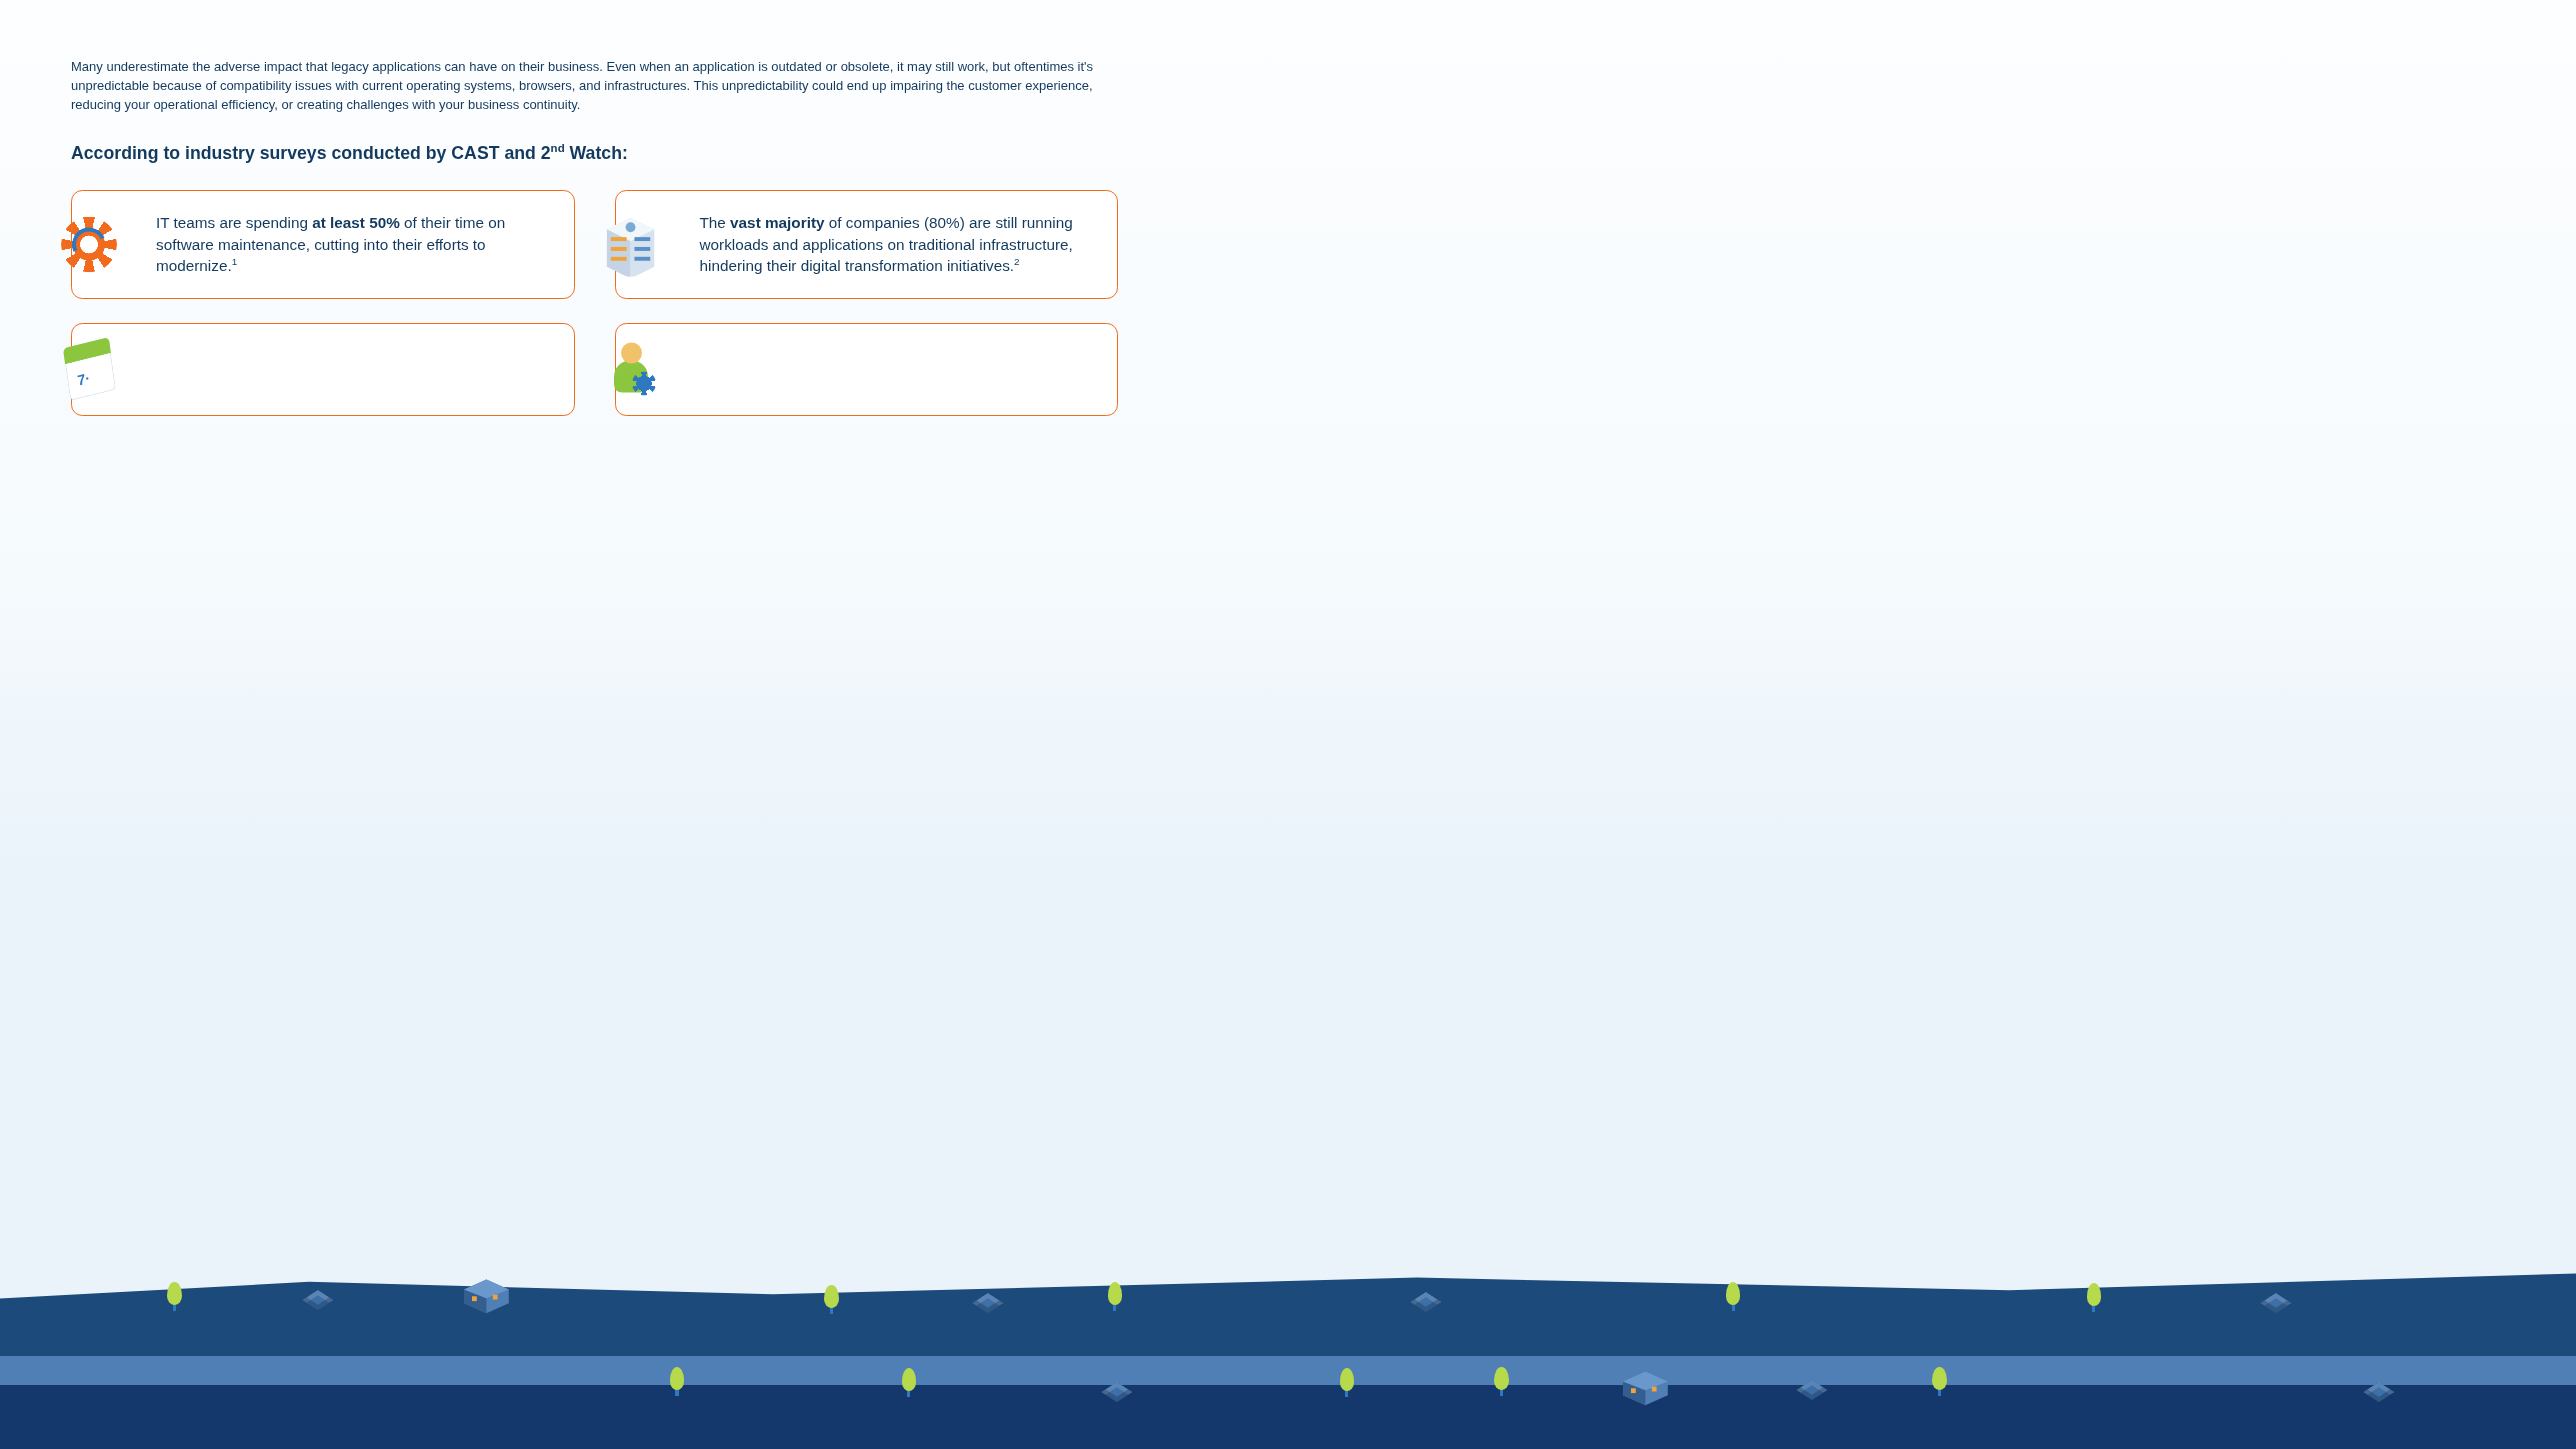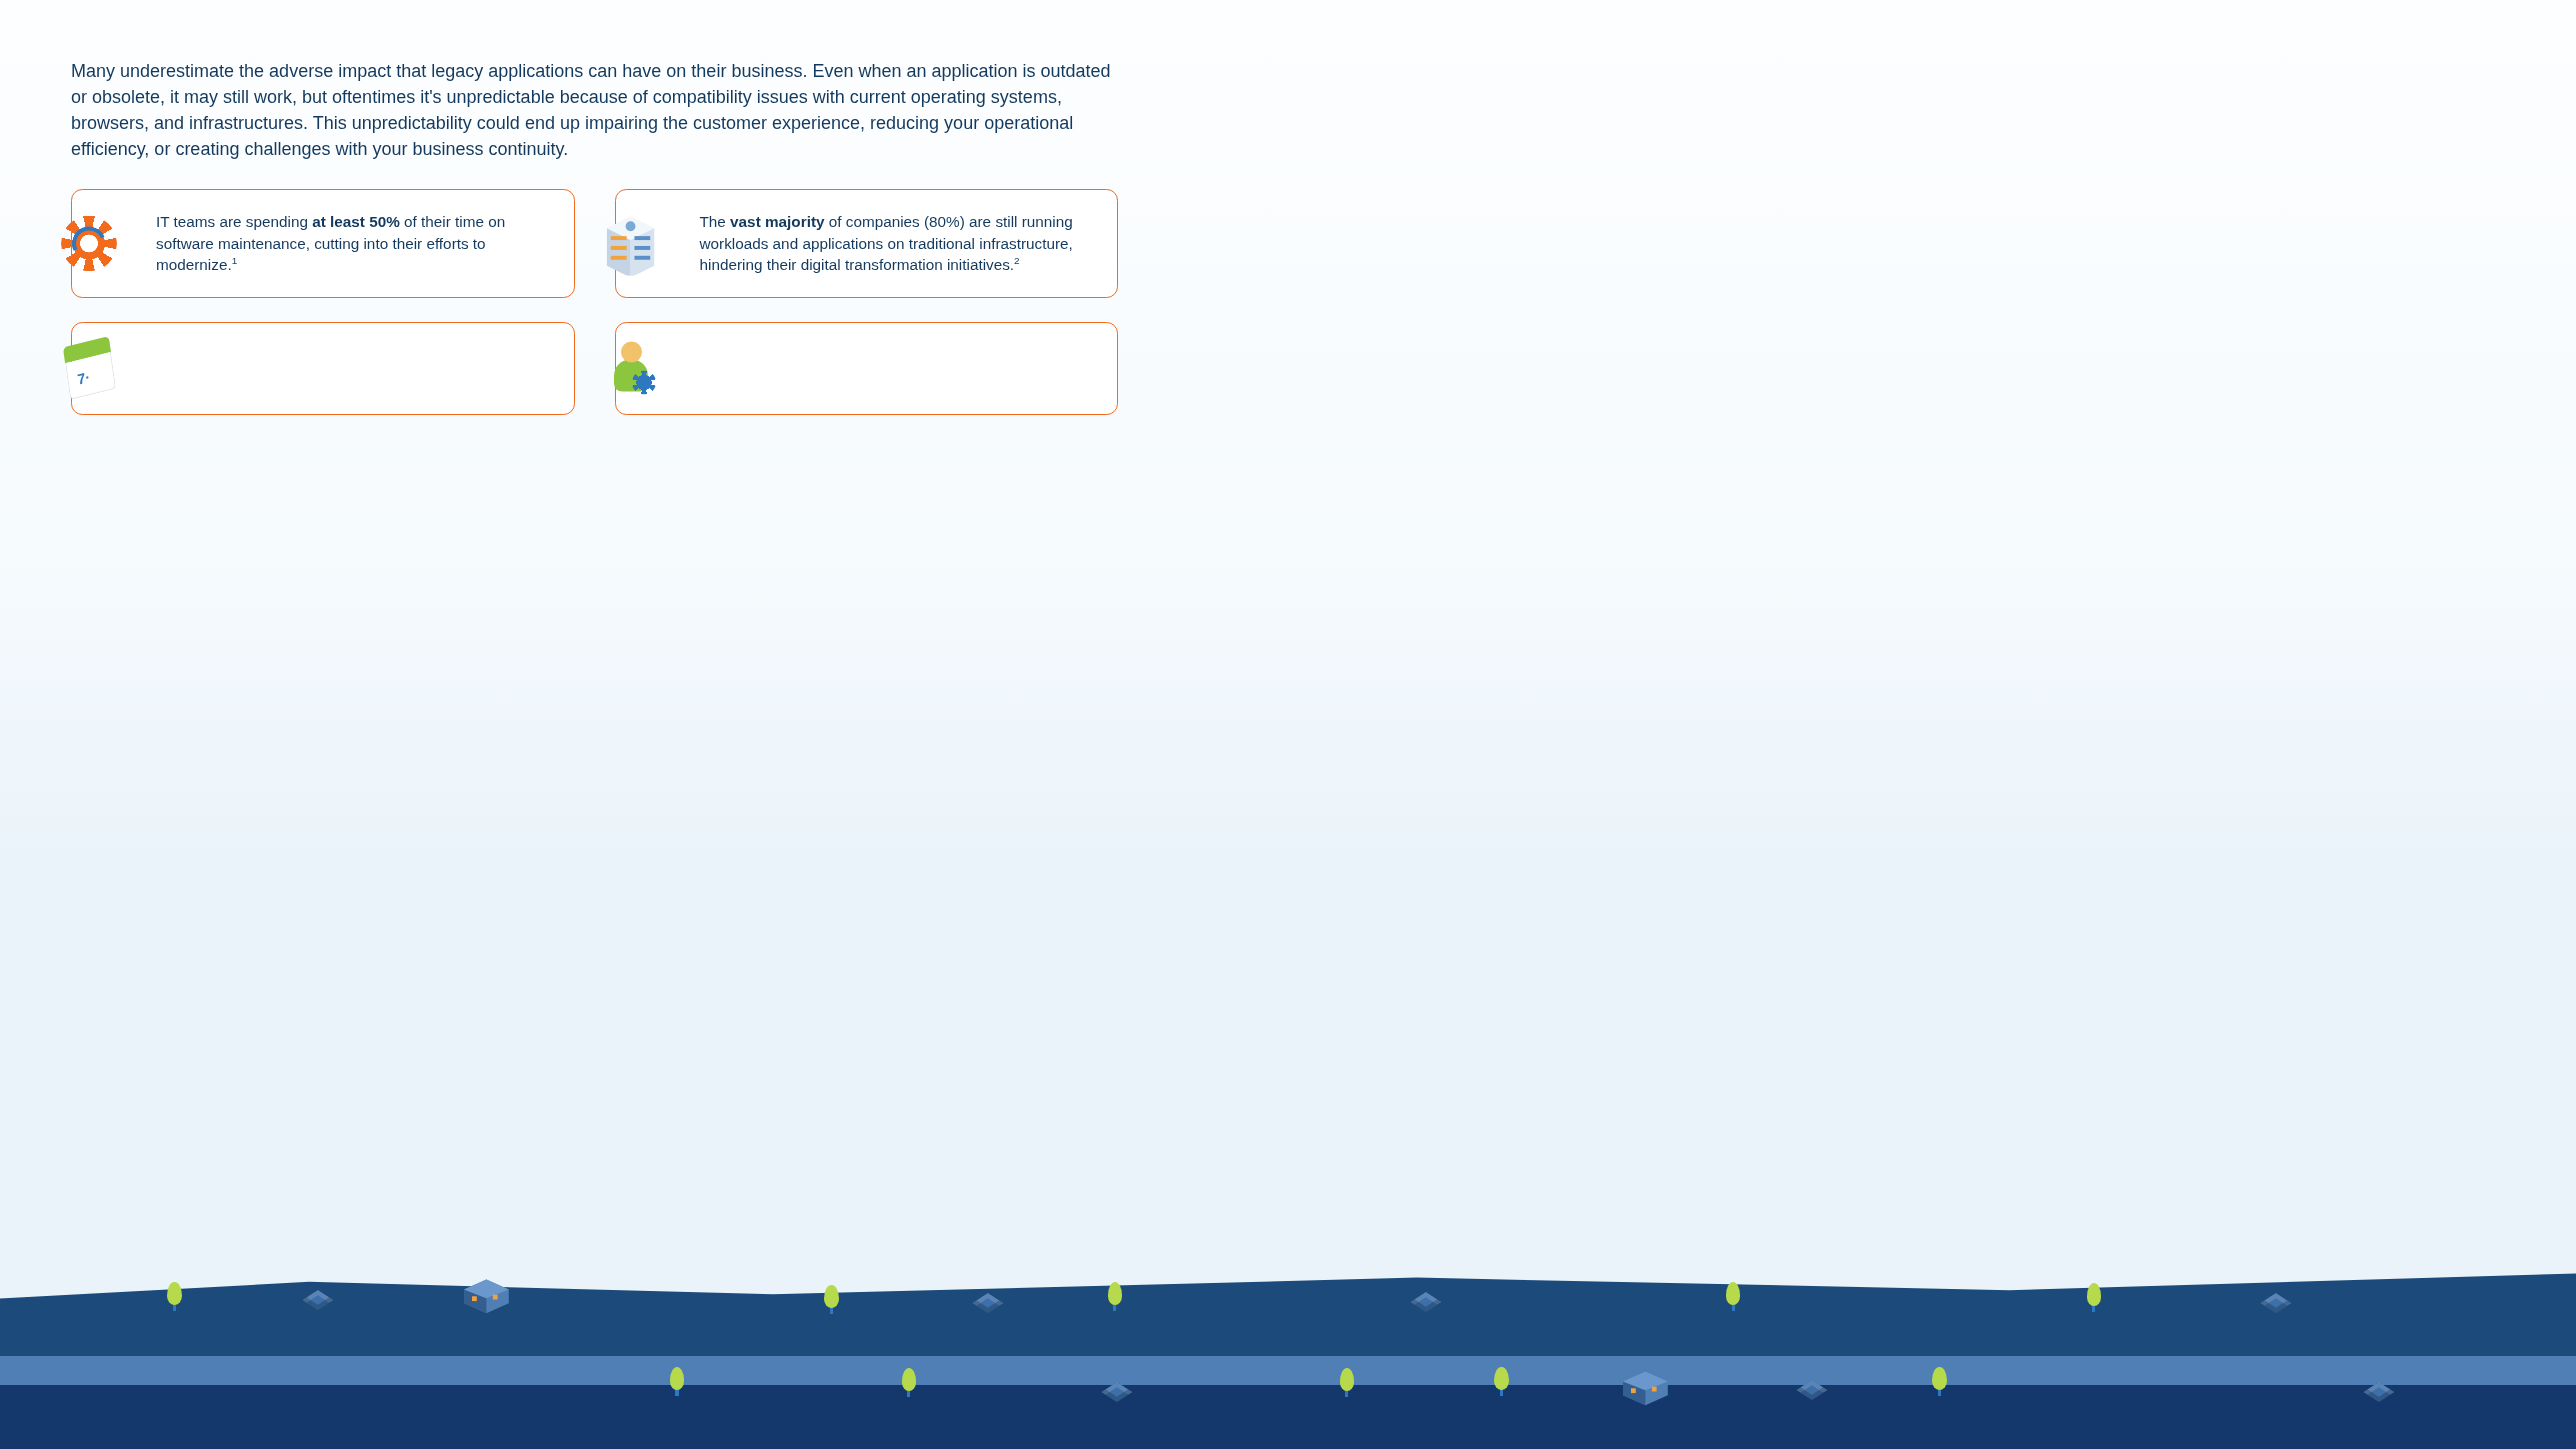--- a/index.html
+++ b/index.html
@@ -22,21 +22,21 @@
   h1.title {
     font-size: 27px;
     font-weight: 800;
     letter-spacing: -0.4px;
     color: #133a5e;
     margin-bottom: 17.7px;
   }
   h1.title .accent { color: #7fbf3f; }
 
   p.lead {
-    font-size: 18px;
+    font-size: 13px;
     line-height: 1.45;
     color: #133a5e;
     max-width: 1047px;
     margin-bottom: 27px;
   }
 
   h2.subhead {
     font-size: 17.7px;
     font-weight: 700;
     color: #133a5e;
@@ -157,20 +157,23 @@
   .h1{left:18%; bottom:135px}.h2{left:63%; bottom:43px}
 </style>
 </head>
 <body>
 
 <div class="page">
 
 
   <p class="lead">Many underestimate the adverse impact that legacy applications can have on their business. Even when an application is outdated or obsolete, it may still work, but oftentimes it's unpredictable because of compatibility issues with current operating systems, browsers, and infrastructures. This unpredictability could end up impairing the customer experience, reducing your operational efficiency, or creating challenges with your business continuity.</p>
 
+  <h2 class="subhead">
+    <span>According to industry surveys conducted by CAST and 2</span><sup>nd</sup><span> Watch:</span>
+  </h2>
 
   <div class="cards">
 
     <div class="card">
       <div class="icon-slot">
         <div class="icon-gear">
             <div class="cog"></div>
             <div class="arc"></div>
           </div>
       </div>

